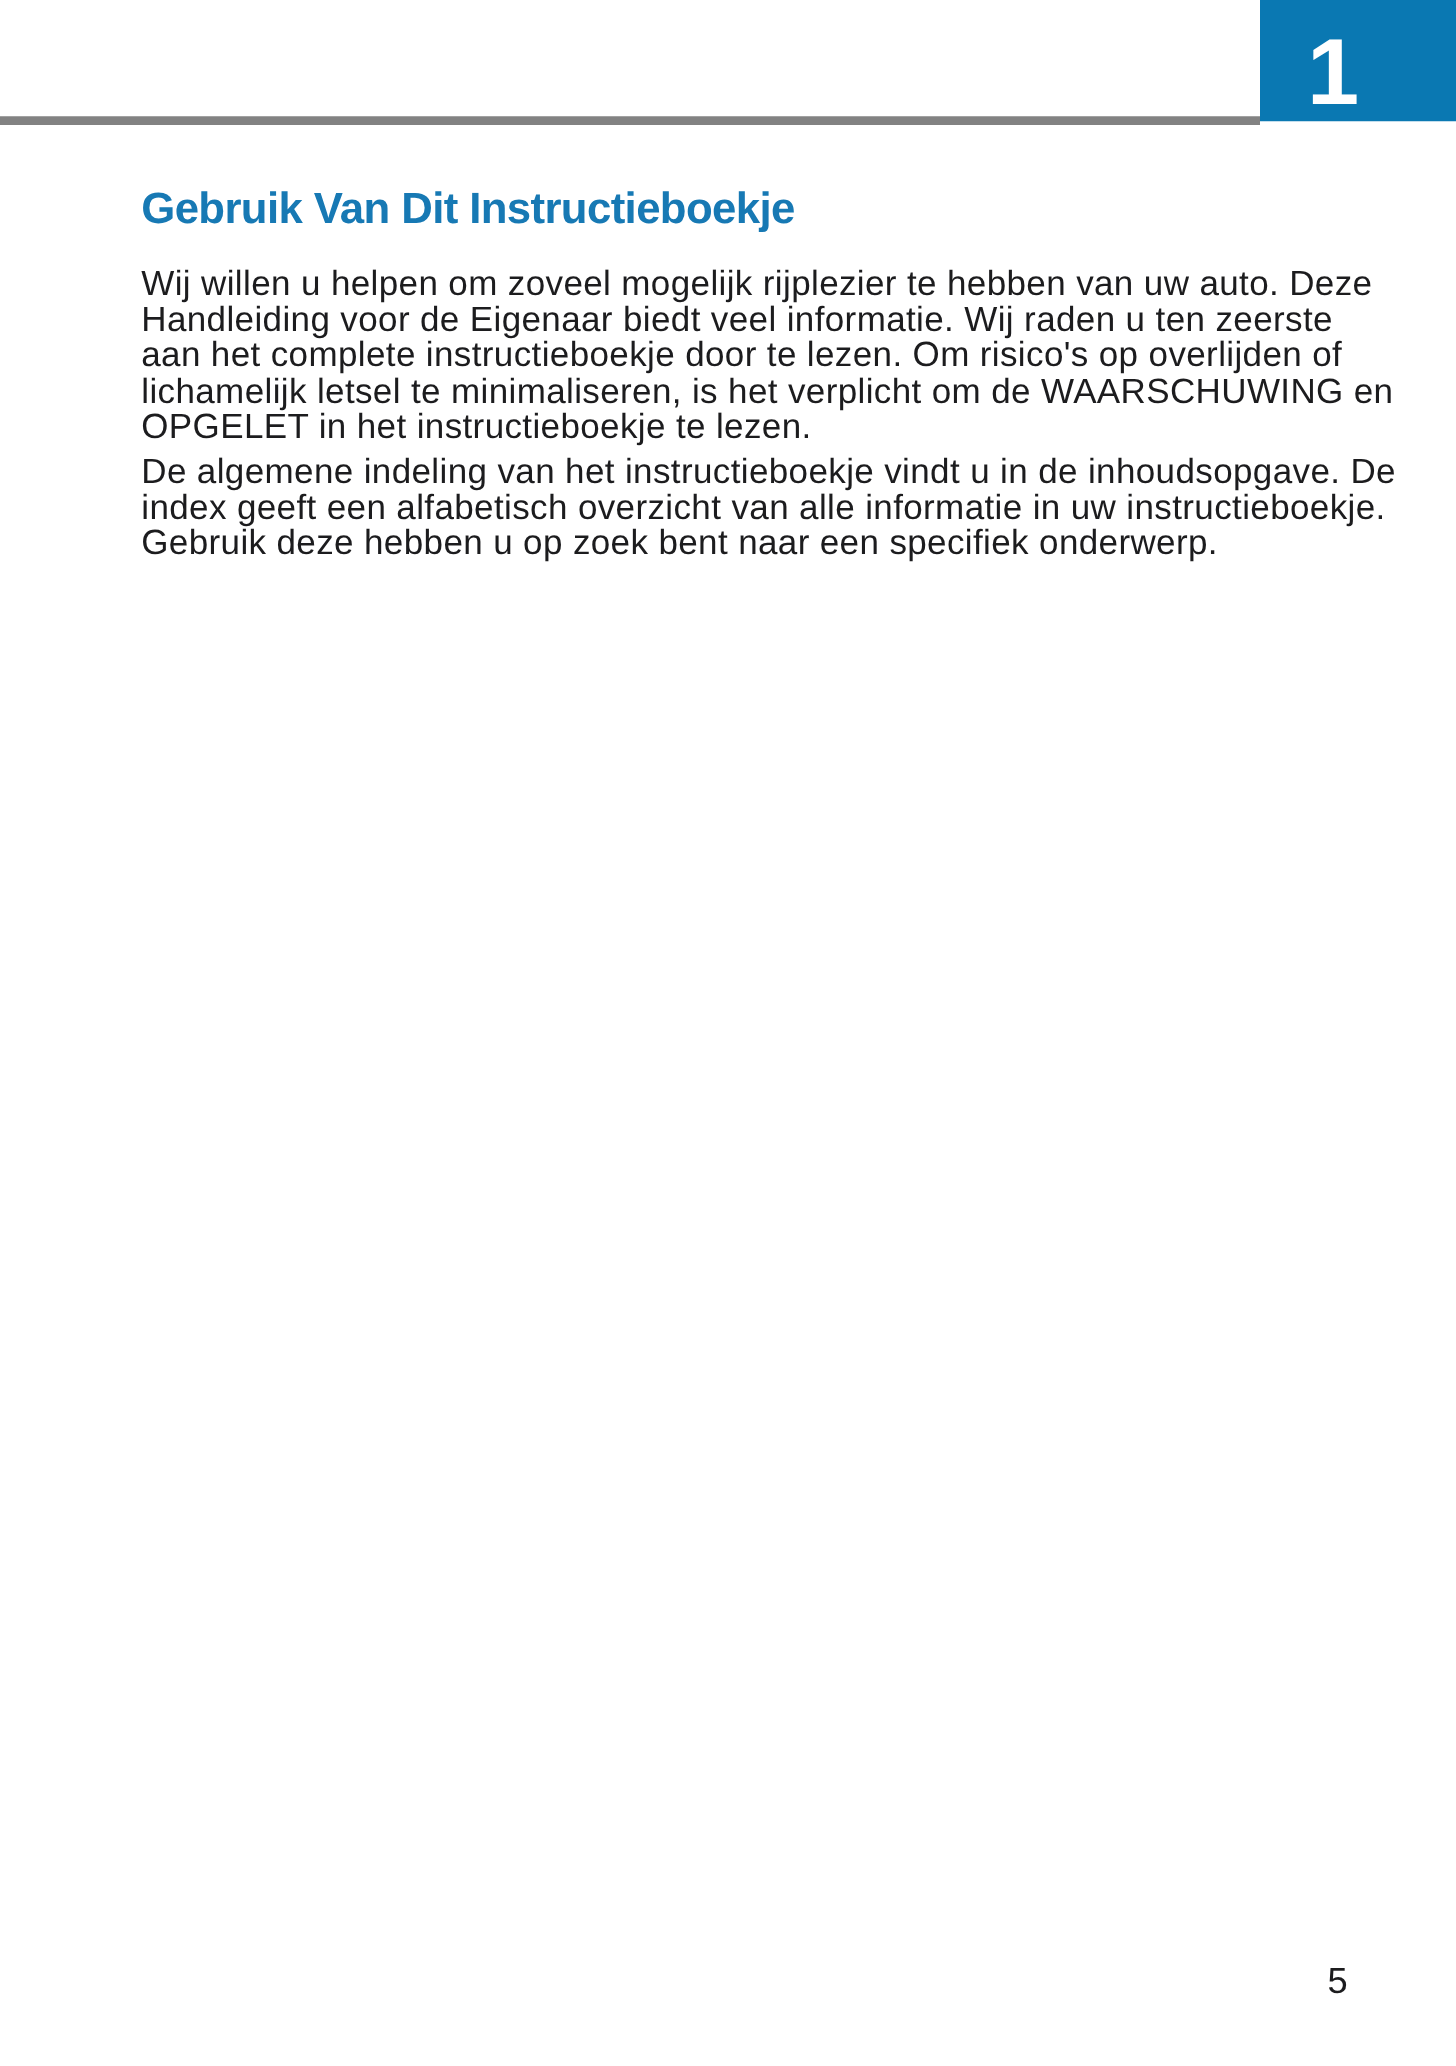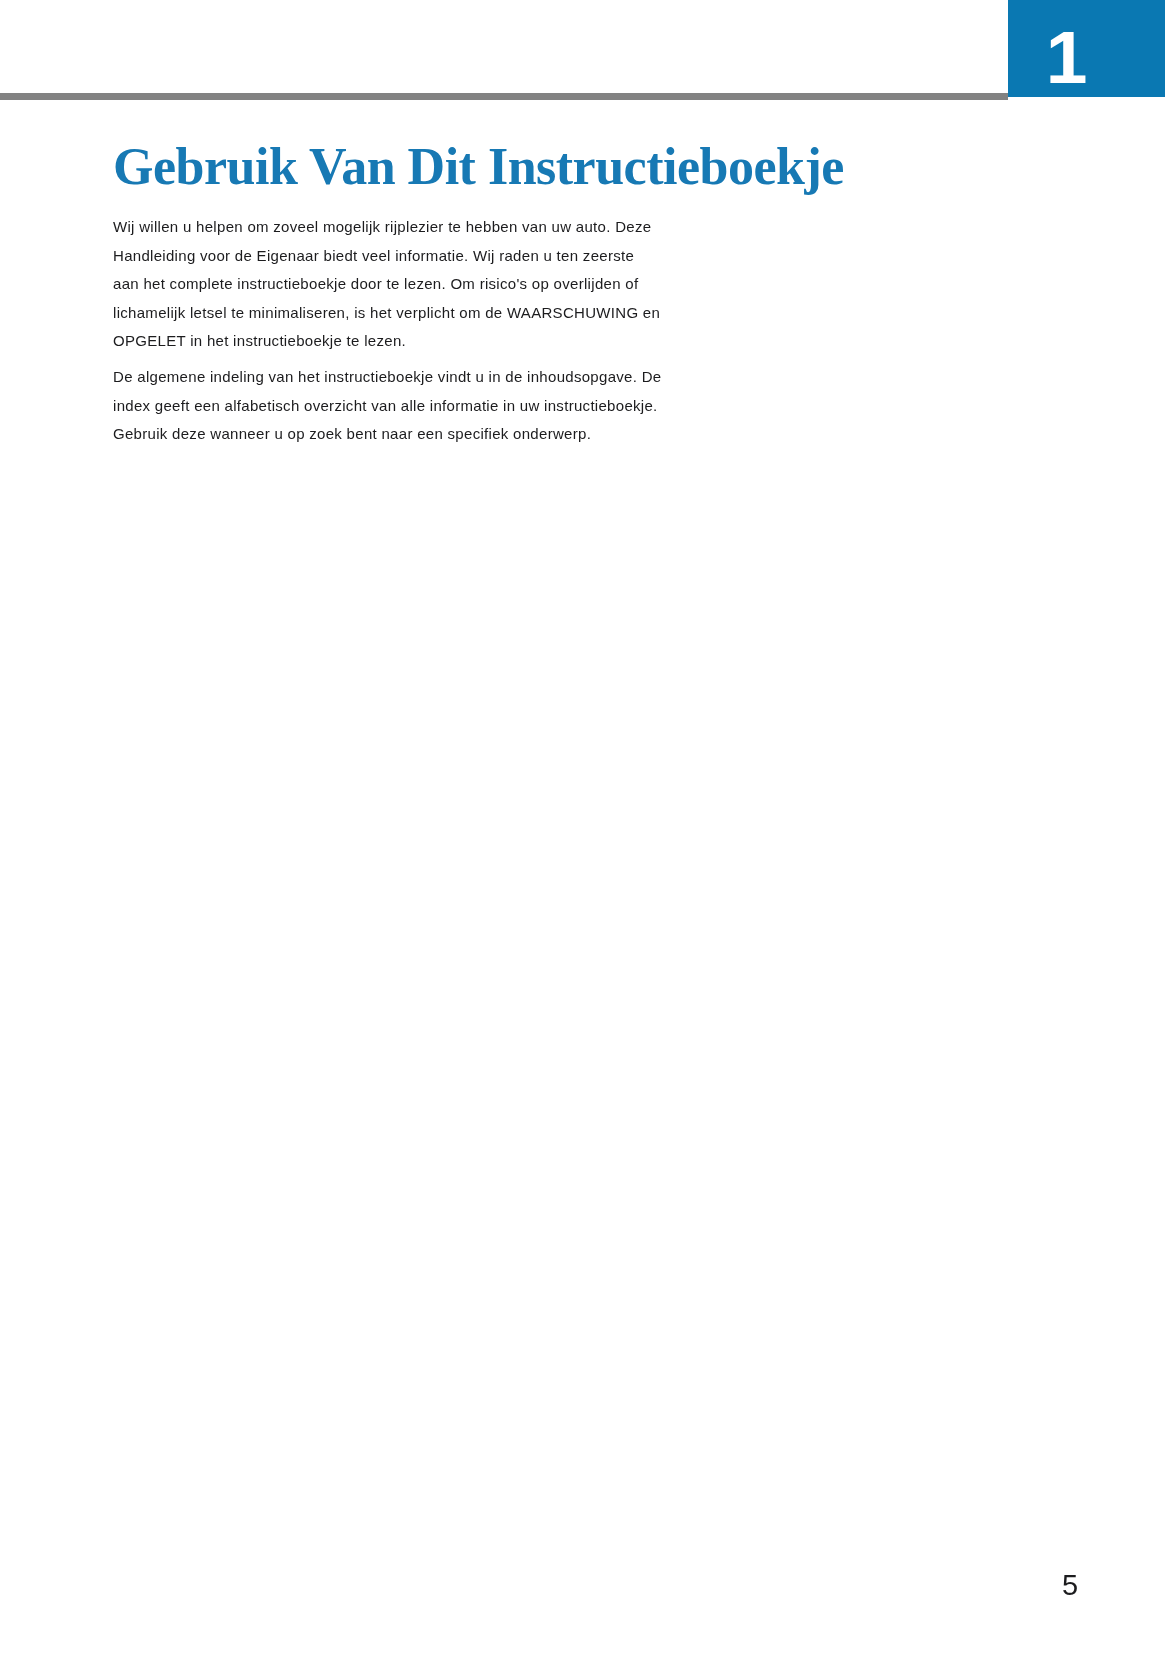--- a/index.html
+++ b/index.html
@@ -46,30 +46,29 @@
     background:var(--rule-gray);
   }
   .content{
     position:absolute;
     top:142px;
     left:113px;
     width:1010px;
   }
   .title{
     margin:0 0 21px 0;
-    font-size:52px;
+    font-size:35px;
     line-height:50px;
     font-weight:bold;
     letter-spacing:-0.5px;
     color:var(--heading-blue);
-    font-family:Liberation Serif, serif;
   }
   .body-paragraph{
     margin:0 0 7px 0;
-    font-size:15px;
+    font-size:28px;
     line-height:28.6px;
     letter-spacing:0.3px;
     white-space:pre-line;
     color:var(--text-color);
   }
   .page-number{
     position:absolute;
     top:1570px;
     left:1062px;
     font-size:29px;
@@ -93,19 +92,19 @@
 
     <p class="body-paragraph">Wij willen u helpen om zoveel mogelijk rijplezier te hebben van uw auto. Deze
 Handleiding voor de Eigenaar biedt veel informatie. Wij raden u ten zeerste
 aan het complete instructieboekje door te lezen. Om risico's op overlijden of
 lichamelijk letsel te minimaliseren, is het verplicht om de WAARSCHUWING en
 OPGELET in het instructieboekje te lezen.</p>
 
 
     <p class="body-paragraph">De algemene indeling van het instructieboekje vindt u in de inhoudsopgave. De
 index geeft een alfabetisch overzicht van alle informatie in uw instructieboekje.
-Gebruik deze wanneer u op zoek bent naar een specifiek onderwerp.</p>
+Gebruik deze hebben u op zoek bent naar een specifiek onderwerp.</p>
 
   </div>
 
   <div class="page-number">5</div>
 
 </div>
 
 </body></html>

